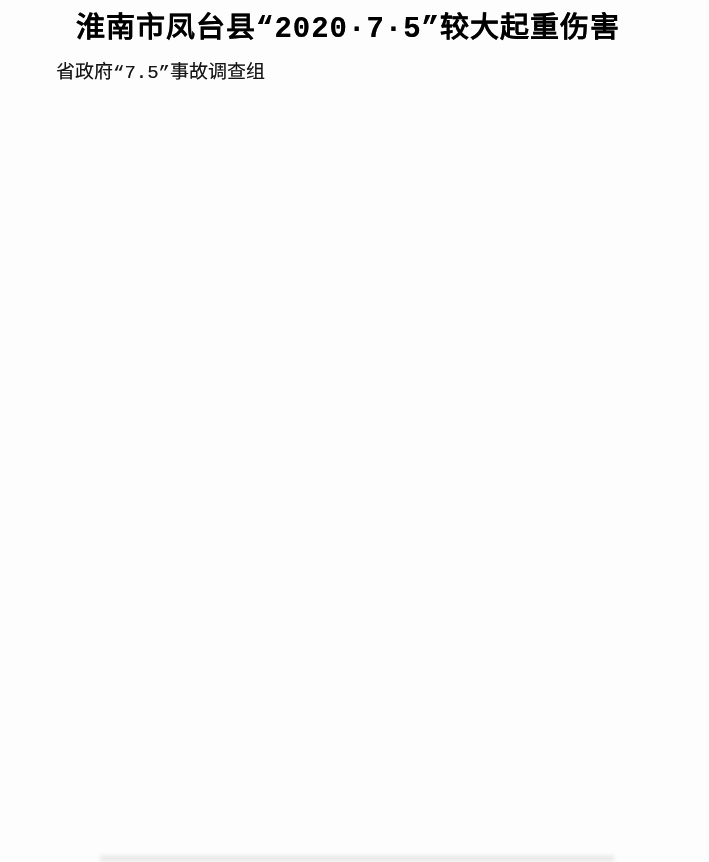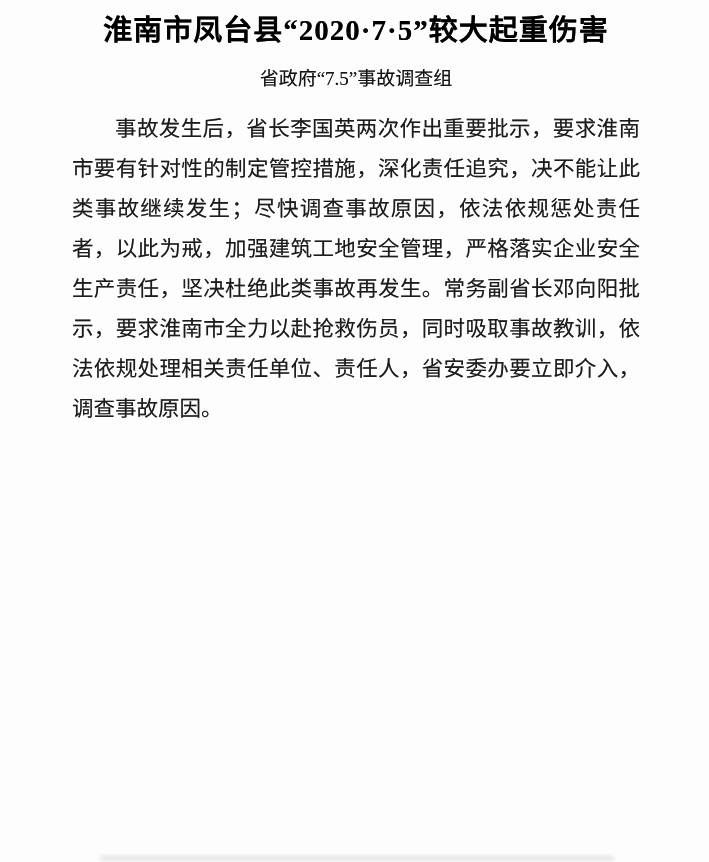--- a/index.html
+++ b/index.html
@@ -5,41 +5,40 @@
   html, body {
     margin: 0;
     padding: 0;
     background: #ffffff;
   }
   .page {
     position: relative;
     width: 709px;
     height: 862px;
     box-sizing: border-box;
-    padding: 10px 69px 0 72px;
+    padding: 10px 69px 0 56px;
     background: #fdfdfd;
     overflow: hidden;
-    font-family: Liberation Serif, serif;
+    font-family: Liberation Mono, monospace;
   }
   .doc-title {
     margin: 0;
     font-size: 29px;
     line-height: 40px;
     font-weight: bold;
     text-align: center;
     color: #000000;
     letter-spacing: 1px;
     text-shadow: 0 0 0.6px rgba(20,20,20,0.7);
   }
   .title-line { display: block; }
   .doc-byline {
-    margin-top: 16px;
+    margin-top: 10px;
     font-size: 19px;
     line-height: 26px;
-    text-align: center;
     color: #141414;
     text-shadow: 0 0 0.5px rgba(40,40,40,0.55);
   }
   .doc-body {
     margin-top: 17px;
     font-size: 21.5px;
     line-height: 40px;
     text-align: justify;
     text-justify: inter-character;
     color: #1c1c1c;
@@ -66,18 +65,17 @@
 
 <div class="page">
 
   <h1 class="doc-title">
     <span class="title-line">淮南市凤台县“2020·7·5”较大起重伤害</span>
   </h1>
 
   <div class="doc-byline">省政府“7.5”事故调查组</div>
 
   <div class="doc-body">
-    <p>事故发生后，省长李国英两次作出重要批示，要求淮南市要有针对性的制定管控措施，深化责任追究，决不能让此类事故继续发生；尽快调查事故原因，依法依规惩处责任者，以此为戒，加强建筑工地安全管理，严格落实企业安全生产责任，坚决杜绝此类事故再发生。常务副省长邓向阳批示，要求淮南市全力以赴抢救伤员，同时吸取事故教训，依法依规处理相关责任单位、责任人，省安委办要立即介入，调查事故原因。</p>
   </div>
 
   <div class="cutoff-smudge"></div>
 
 </div>
 
 </body></html>

